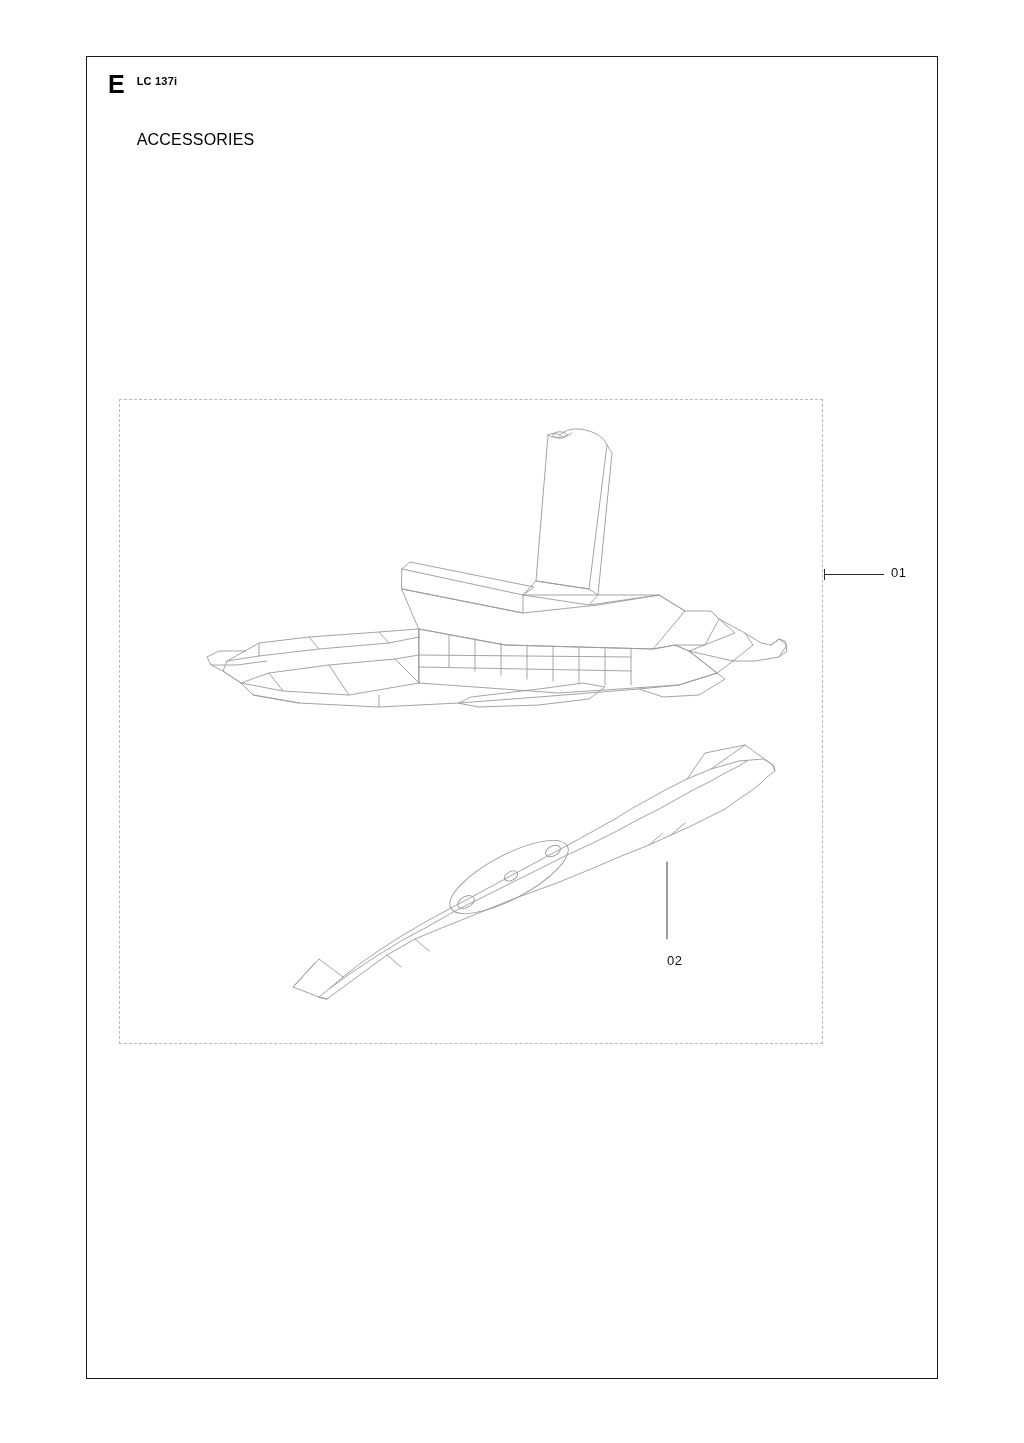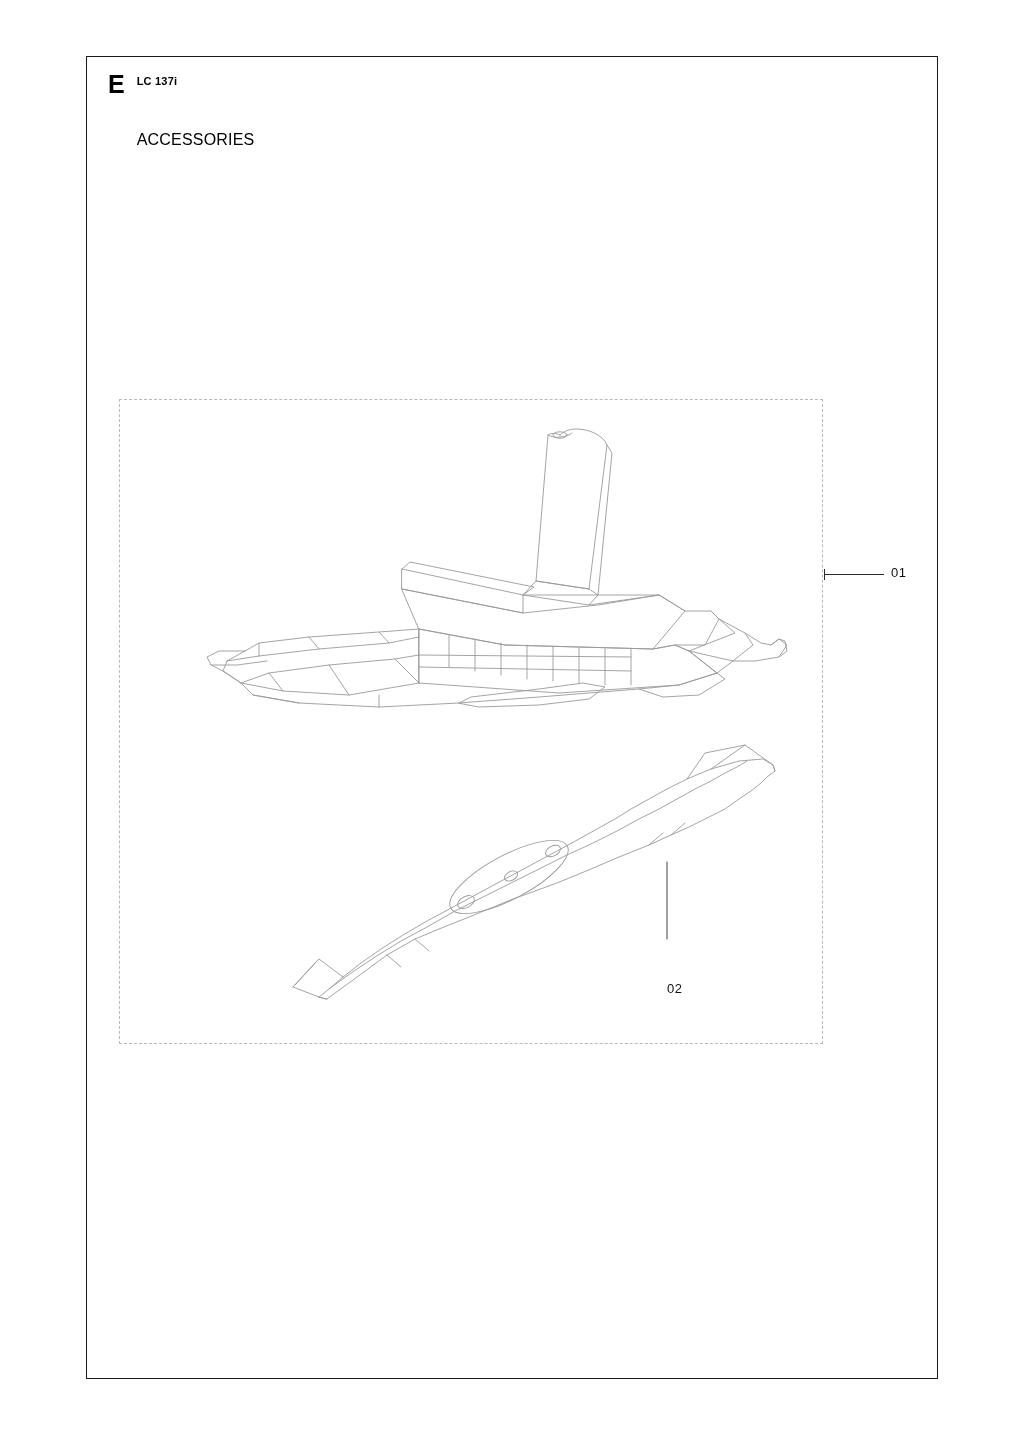--- a/index.html
+++ b/index.html
@@ -81,21 +81,21 @@
   }
 
   
   .callout {
     position: absolute;
     font-size: 13px;
     letter-spacing: 0.4px;
     color: #111;
   }
   #callout-01-label { left: 891px; top: 565px; }
-  #callout-02-label { left: 667px; top: 953px; margin-top: 28px; }
+  #callout-02-label { left: 667px; top: 953px; }
 
   .leader {
     position: absolute;
     background: #2b2b2b;
   }
   
   #leader-01 {
     left: 824px;
     top: 574px;
     width: 60px;

